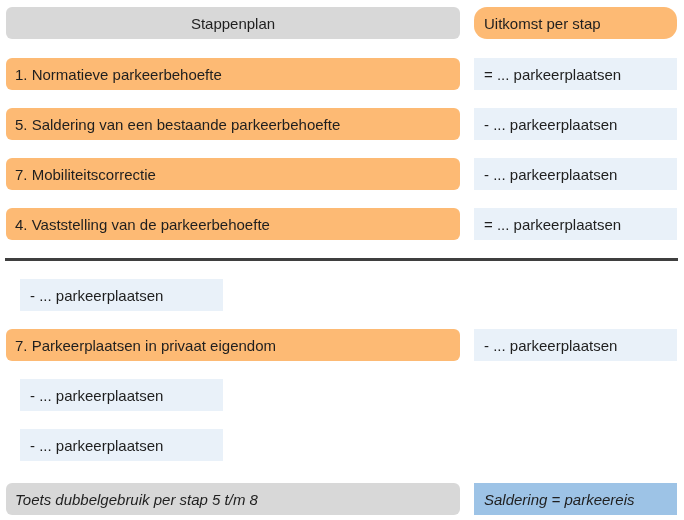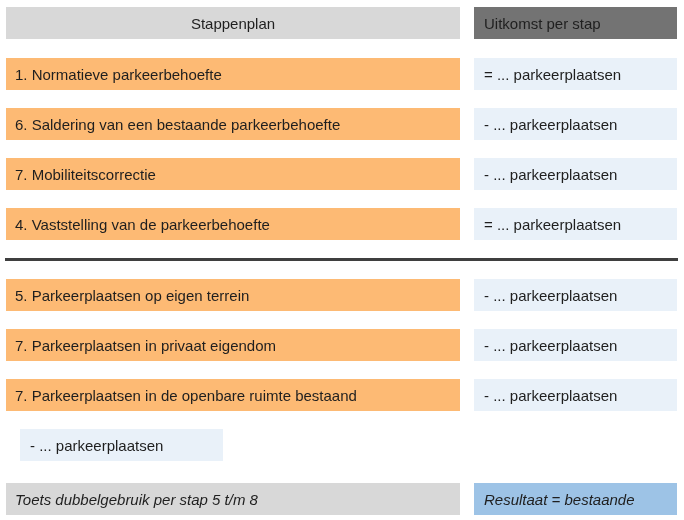--- a/index.html
+++ b/index.html
@@ -19,31 +19,31 @@
     margin: 0 7px 18px 6px;
     height: 32px;
   }
   .cell {
     display: flex;
     align-items: center;
     box-sizing: border-box;
     white-space: nowrap;
     overflow: hidden;
   }
-  .cell.left  { width: 454px; padding: 0 9px; }
+  .cell.left  { width: 454px; padding: 0 9px; border-radius: 6px; }
   .col-gap    { width: 14px; flex: 0 0 14px; }
   .cell.right { width: 203px; padding: 0 10px; }
 
   .header-row { margin-top: 7px; margin-bottom: 19px; }
   .header-row .left {
     background: #d8d8d8;
     justify-content: center;
     text-align: center;
   }
-  .header-row .right { background: #737373; }
+  .header-row .right { background: #fdba74; border-radius: 13px; }
 
   .step-row .left  { background: #fdba74; }
   .step-row .right { background: #e9f1f9; }
 
   .divider {
     height: 3px;
     background: #3f3f3f;
     margin: 0 6px 18px 5px;
   }
 
@@ -62,61 +62,59 @@
     <div class="cell right">Uitkomst per stap</div>
   </div>
 
   <div class="row step-row">
     <div class="cell left">1. Normatieve parkeerbehoefte</div>
     <div class="col-gap"></div>
     <div class="cell right">= ... parkeerplaatsen</div>
   </div>
 
   <div class="row step-row">
-    <div class="cell left">6. Saldering van een bestaande parkeerbehoefte</div>
+    <div class="cell left">5. Saldering van een bestaande parkeerbehoefte</div>
     <div class="col-gap"></div>
     <div class="cell right">- ... parkeerplaatsen</div>
   </div>
 
   <div class="row step-row">
     <div class="cell left">7. Mobiliteitscorrectie</div>
     <div class="col-gap"></div>
     <div class="cell right">- ... parkeerplaatsen</div>
   </div>
 
   <div class="row step-row">
     <div class="cell left">4. Vaststelling van de parkeerbehoefte</div>
     <div class="col-gap"></div>
     <div class="cell right">= ... parkeerplaatsen</div>
   </div>
 
   <div class="divider"></div>
 
   <div class="row step-row">
-    <div class="cell left">5. Parkeerplaatsen op eigen terrein</div>
     <div class="col-gap"></div>
     <div class="cell right">- ... parkeerplaatsen</div>
   </div>
 
   <div class="row step-row">
     <div class="cell left">7. Parkeerplaatsen in privaat eigendom</div>
     <div class="col-gap"></div>
     <div class="cell right">- ... parkeerplaatsen</div>
   </div>
 
   <div class="row step-row">
-    <div class="cell left">7. Parkeerplaatsen in de openbare ruimte bestaand</div>
     <div class="col-gap"></div>
     <div class="cell right">- ... parkeerplaatsen</div>
   </div>
 
   <div class="row step-row">
     <div class="col-gap"></div>
     <div class="cell right">- ... parkeerplaatsen</div>
   </div>
 
   <div class="row footer-row">
     <div class="cell left">Toets dubbelgebruik per stap 5 t/m 8</div>
     <div class="col-gap"></div>
-    <div class="cell right">Resultaat = bestaande</div>
+    <div class="cell right">Saldering = parkeereis</div>
   </div>
 
 </div>
 
 </body></html>

